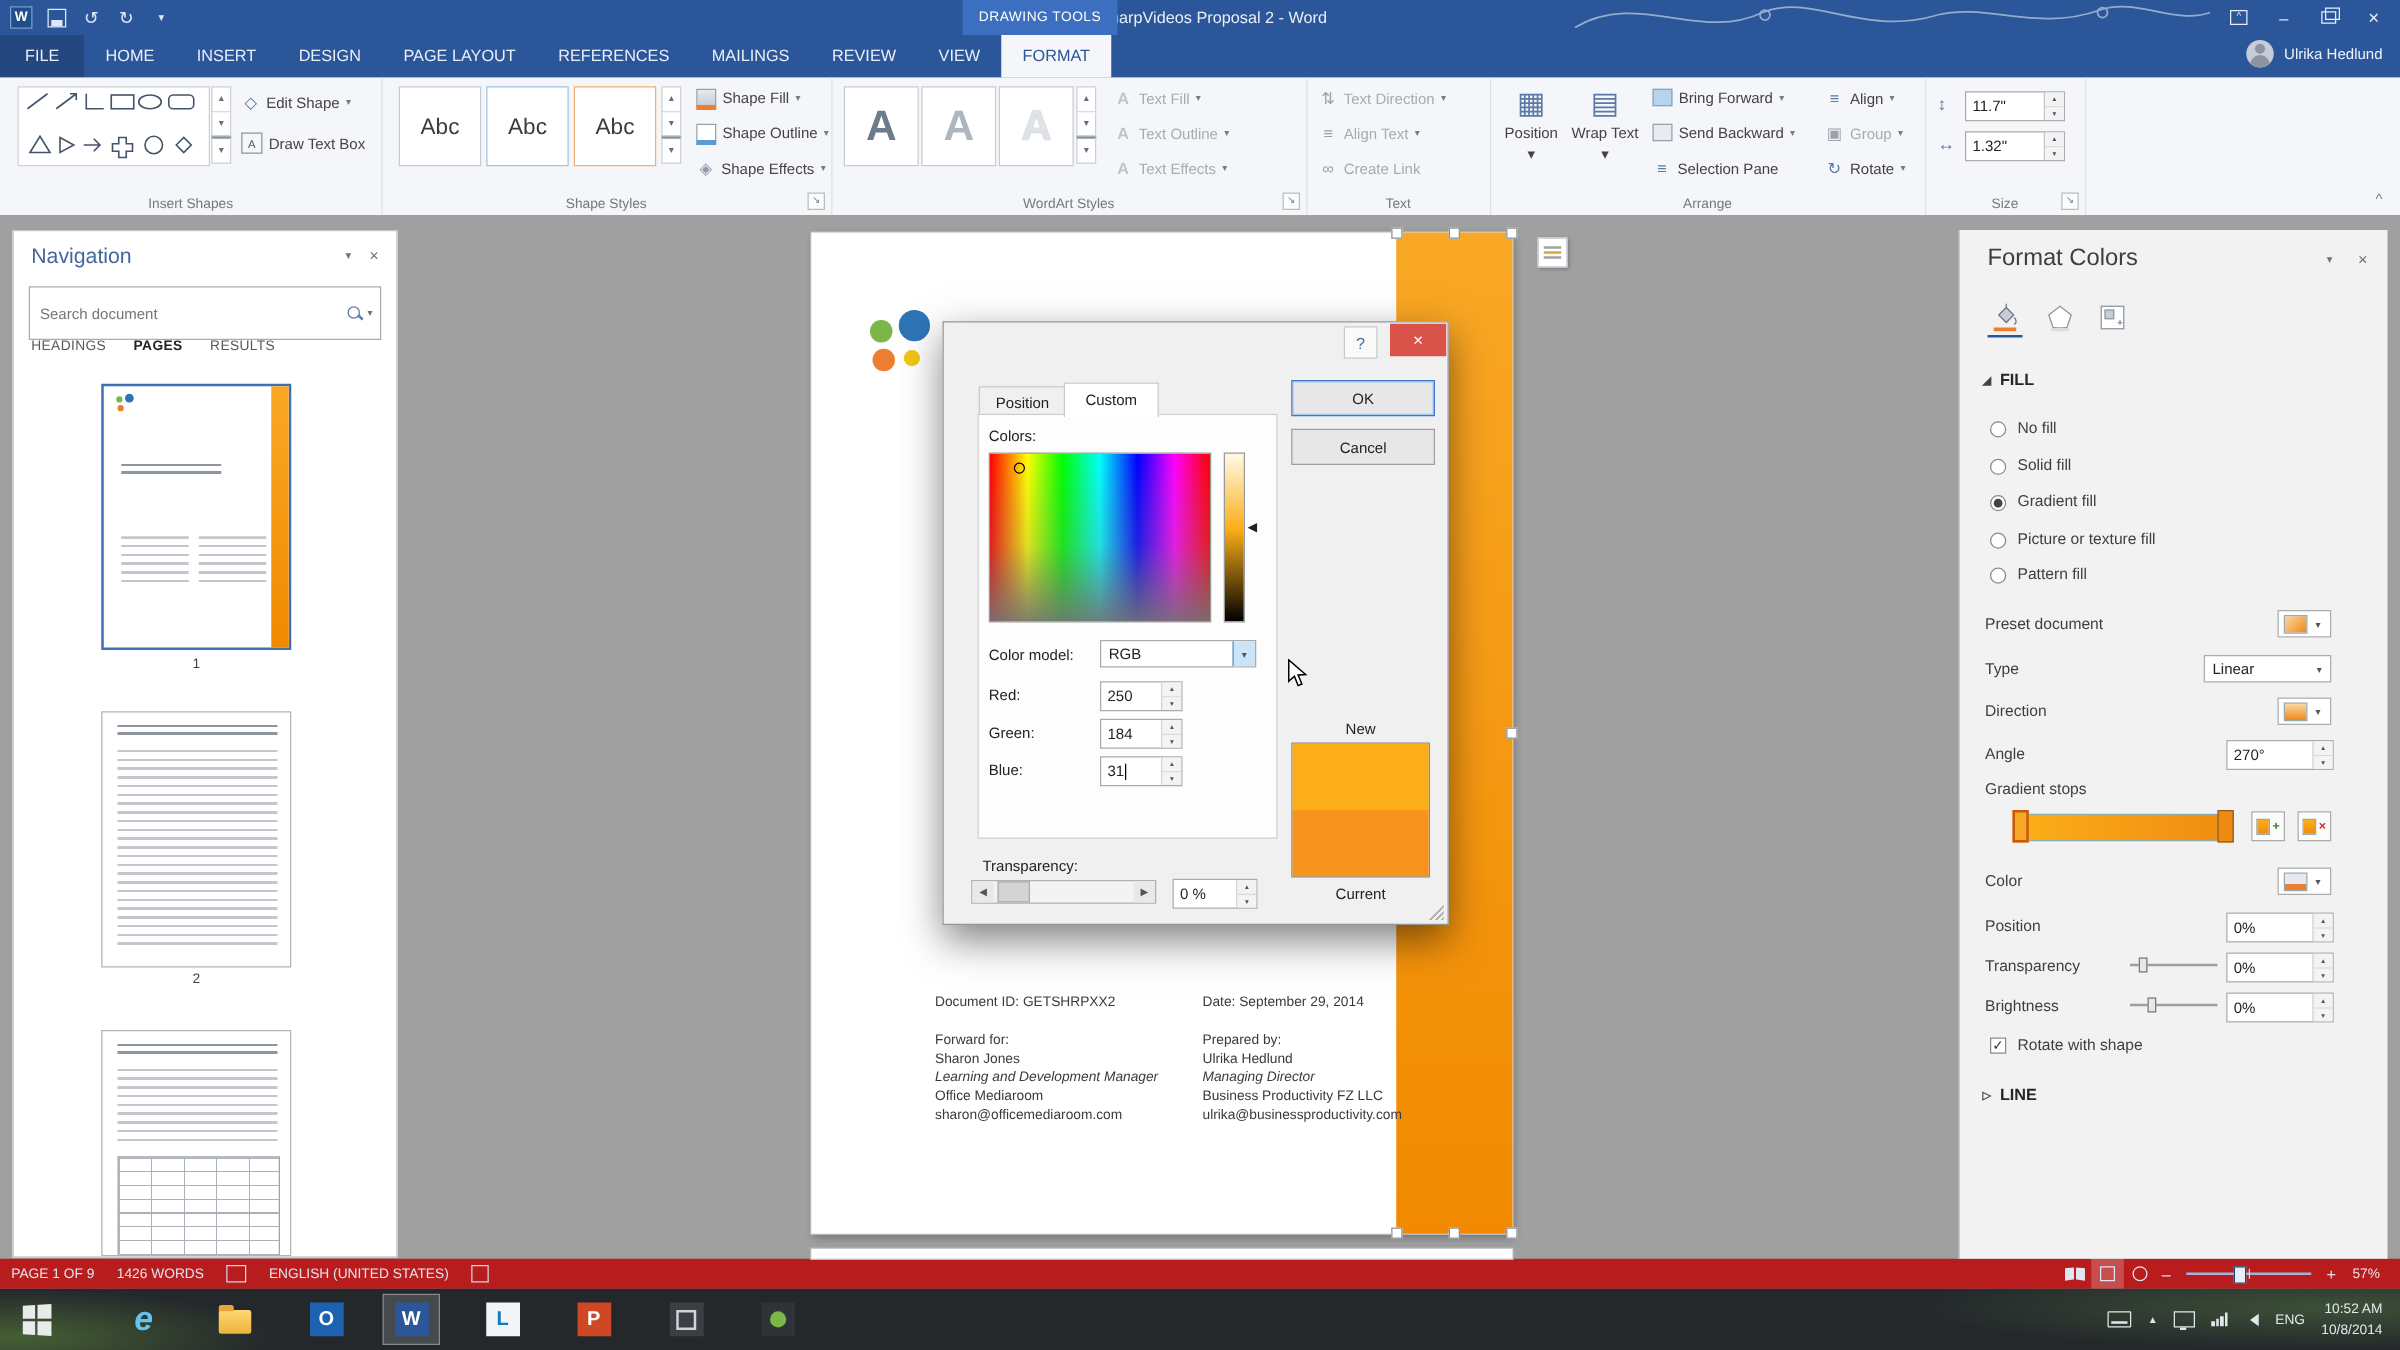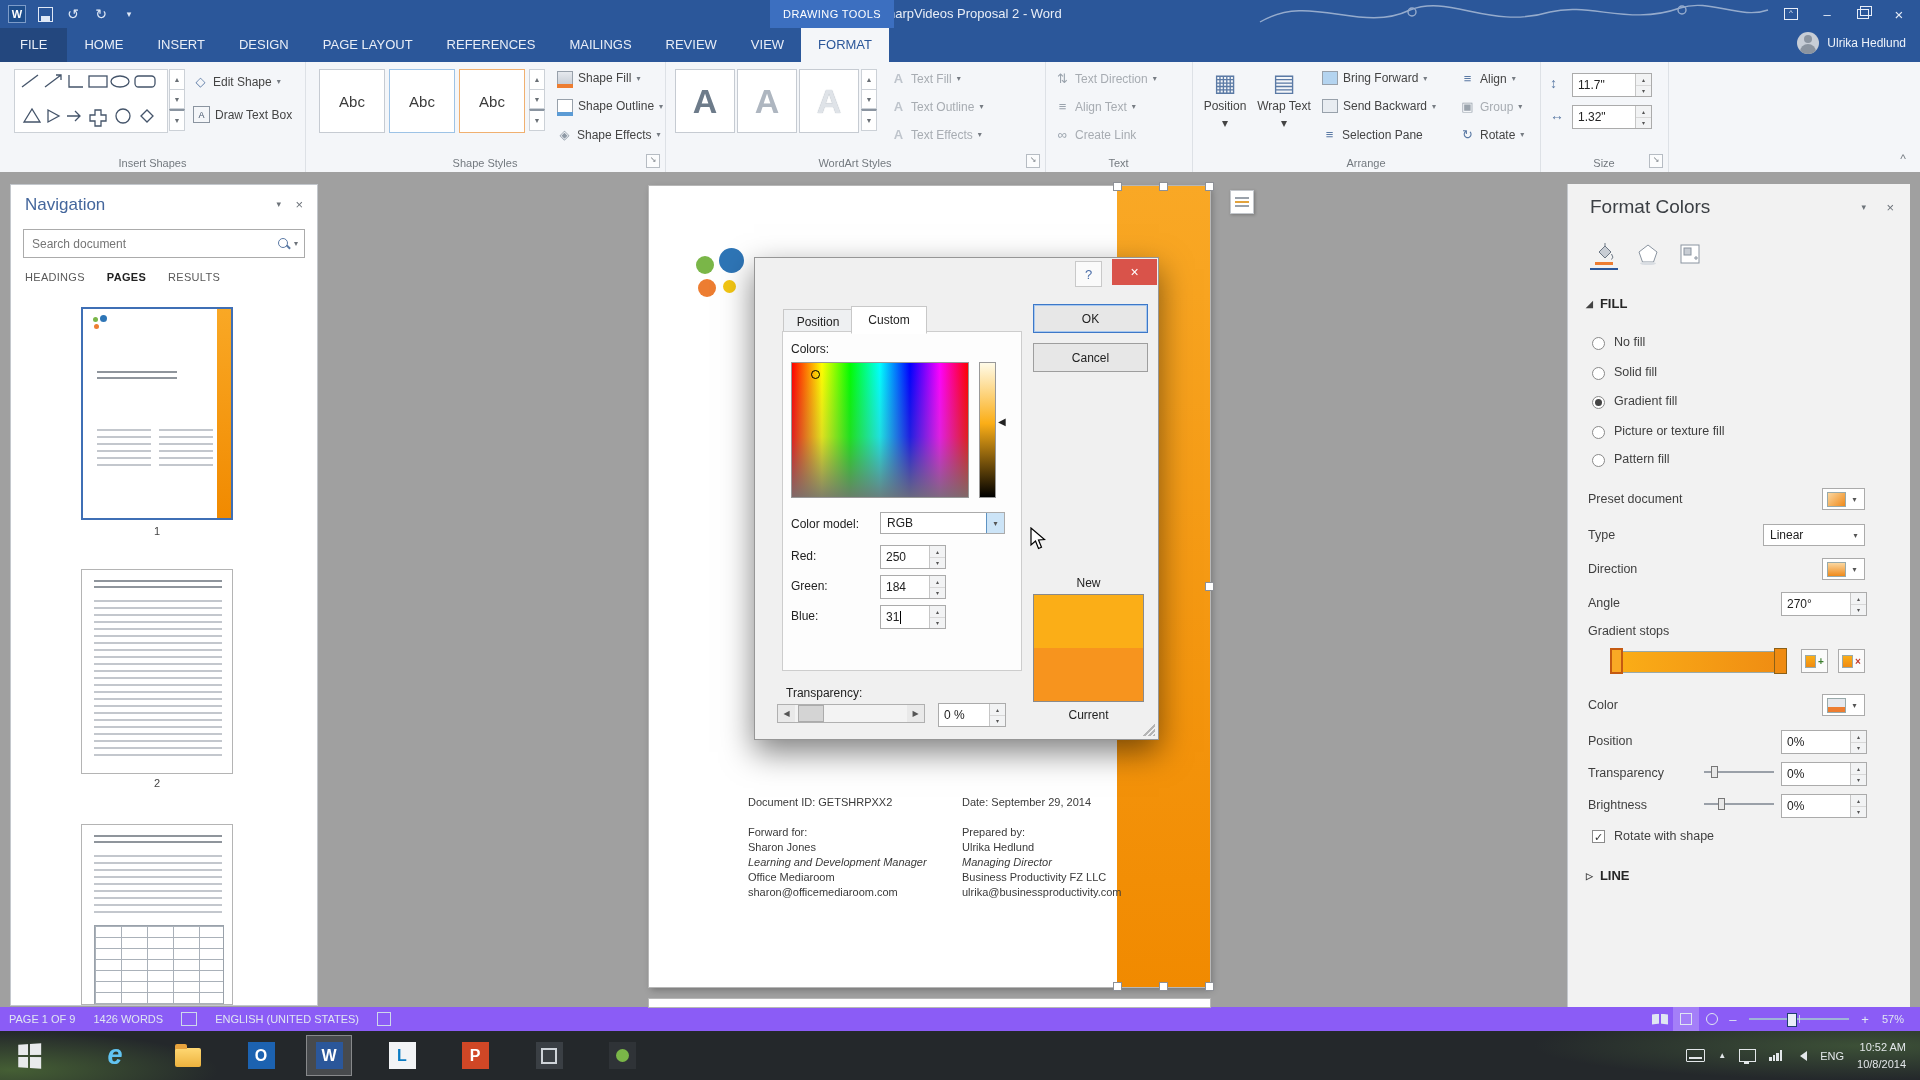--- a/index.html
+++ b/index.html
@@ -46,36 +46,36 @@
   .bigbtn{position:absolute;display:flex;flex-direction:column;align-items:center;justify-content:flex-start;gap:3px;
     font-size:12px;color:#444;text-align:center}
   .ic14{width:15px;height:15px;display:inline-flex;align-items:center;justify-content:center;font-size:13px;color:#5b7aa5;position:relative}
   .swic{width:14px;height:12px;border:1px solid #98a1ab;background:linear-gradient(#e6e9ee,#c9cfd7);position:relative}
   .swic i{position:absolute;left:-1px;right:-1px;bottom:-4px;height:4px;display:block}
   .gallery{background:#fff;border:1px solid #ccd1d7}
   .gscroll{position:absolute;width:16px;display:flex;flex-direction:column}
   .gscroll div{flex:1;border:1px solid #ccd1d7;border-top:none;background:#fff;color:#6a7similar0;color:#6a7076;
     font-size:7px;display:flex;align-items:center;justify-content:center}
   .gscroll div:first-child{border-top:1px solid #ccd1d7}
-  .abox{position:absolute;top:7px;width:64px;height:62px;background:#fff;display:flex;align-items:center;justify-content:center;font-size:15px;color:#3b3b3b}
+  .abox{position:absolute;top:7px;width:64px;height:62px;background:#fff;display:flex;align-items:center;justify-content:center;font-size:18px;color:#3b3b3b}
   .spinbox{display:flex;border:1px solid #ababab;background:#fff;height:22px}
   .spinbox .val{flex:1;font-size:12px;padding:0 5px;display:flex;align-items:center;color:#222}
   .spinbox .sbtns{display:flex;flex-direction:column;width:15px;border-left:1px solid #c6c6c6}
   .spinbox .sbtns div{flex:1;font-size:6px;display:flex;align-items:center;justify-content:center;color:#555;background:#f2f3f4}
   .spinbox .sbtns div:first-child{border-bottom:1px solid #d8d8d8}
   #collapse-ribbon{position:absolute;right:14px;bottom:6px;color:#7a8087;font-size:12px}
 
   
   #workspace{position:absolute;left:0;top:172px;width:1920px;height:835px;background:#a0a0a0}
 
   
   #navpane{position:absolute;left:10px;top:12px;width:308px;height:822px;background:#fff;border:1px solid #c3c7cc;box-sizing:border-box;z-index:2}
   #nav-title{position:absolute;left:14px;top:10px;font-size:17px;color:#44669c}
   .pane-ic{position:absolute;color:#6d737a;font-size:13px}
-  #nav-search{position:absolute;left:12px;top:44px;width:282px;height:29px;border:1px solid #ababab;background:#fff;display:flex;align-items:center;box-sizing:border-box}
+  #nav-search{position:absolute;left:12px;top:44px;width:282px;height:43px;border:1px solid #ababab;background:#fff;display:flex;align-items:center;box-sizing:border-box}
   #nav-search input{flex:1;border:none;outline:none;font-size:12px;color:#767676;padding:0 8px;font-family:"Liberation Sans",sans-serif;background:transparent}
   .mag{width:12px;height:12px;position:relative;margin-right:4px}
   .mag::before{content:"";position:absolute;left:0;top:0;width:8px;height:8px;border:1.6px solid #5b7aa5;border-radius:50%}
   .mag::after{content:"";position:absolute;left:8px;top:8px;width:5px;height:1.6px;background:#5b7aa5;transform:rotate(45deg)}
   #nav-tabs{position:absolute;left:14px;top:86px;display:flex;gap:22px;font-size:11px;color:#595959;letter-spacing:.3px}
   #nav-tabs .ntab.active{color:#222;font-weight:bold}
   .thumb{position:absolute;left:70px;width:152px;background:#fff;border:1px solid #b4b4b4;box-sizing:border-box}
   .thumb.sel{border:2px solid #3f6fb5}
   .pnum{position:absolute;left:70px;width:152px;text-align:center;font-size:11px;color:#444}
   .tblock{position:absolute;background:repeating-linear-gradient(#c3c7cd 0 2px,transparent 2px 7px)}
@@ -159,21 +159,21 @@
   #cd-new-label,#cd-current-label{position:absolute;left:278px;width:111px;text-align:center;font-size:12px;color:#222}
   #cd-swatch{position:absolute;left:278px;top:336px;width:111px;height:108px;border:1px solid #8a8a8a;box-sizing:border-box}
   #cd-swatch .half{height:50%}
   #cd-grip{position:absolute;right:3px;bottom:3px;width:12px;height:12px;
     background:linear-gradient(135deg,transparent 50%,#b5b5b5 50%,#b5b5b5 60%,transparent 60%,transparent 70%,#b5b5b5 70%,#b5b5b5 80%,transparent 80%,transparent 90%,#b5b5b5 90%)}
 
   
   #cursor{position:absolute;left:1029px;top:355px;z-index:30;pointer-events:none}
 
   
-  #statusbar{position:absolute;left:0;top:1007px;width:1920px;height:24px;background:#8b5cf6;color:#dfe6f2;font-size:11px;display:flex;align-items:flex-start}
+  #statusbar{position:absolute;left:0;top:1007px;width:1920px;height:24px;background:#b91c1c;color:#dfe6f2;font-size:11px;display:flex;align-items:flex-start}
   .sb-item{padding:0 9px;height:24px;display:flex;align-items:center;gap:5px;white-space:nowrap}
   .sb-ic{width:14px;height:12px;border:1px solid #cdd8ea;position:relative}
   .sb-right{margin-left:auto;display:flex;align-items:center}
   .view-ic{width:26px;height:24px;display:flex;align-items:center;justify-content:center}
   .view-ic.active{background:rgba(255,255,255,.22)}
   .vi{width:12px;height:12px;border:1px solid #dfe6f2;box-sizing:border-box}
   .vi.book{border:none;width:16px;height:11px;background:linear-gradient(90deg,#dfe6f2 0 45%,transparent 45% 55%,#dfe6f2 55%);clip-path:polygon(0 10%,50% 0,100% 10%,100% 100%,50% 90%,0 100%)}
   #zoom-slider{position:relative;width:100px;height:24px;margin:0 8px}
   #zoom-slider .ztrack{position:absolute;left:0;right:0;top:11px;height:2px;background:#9fb4d8}
   #zoom-slider .znotch{position:absolute;left:50%;top:8px;width:1px;height:8px;background:#c9d6ec}

